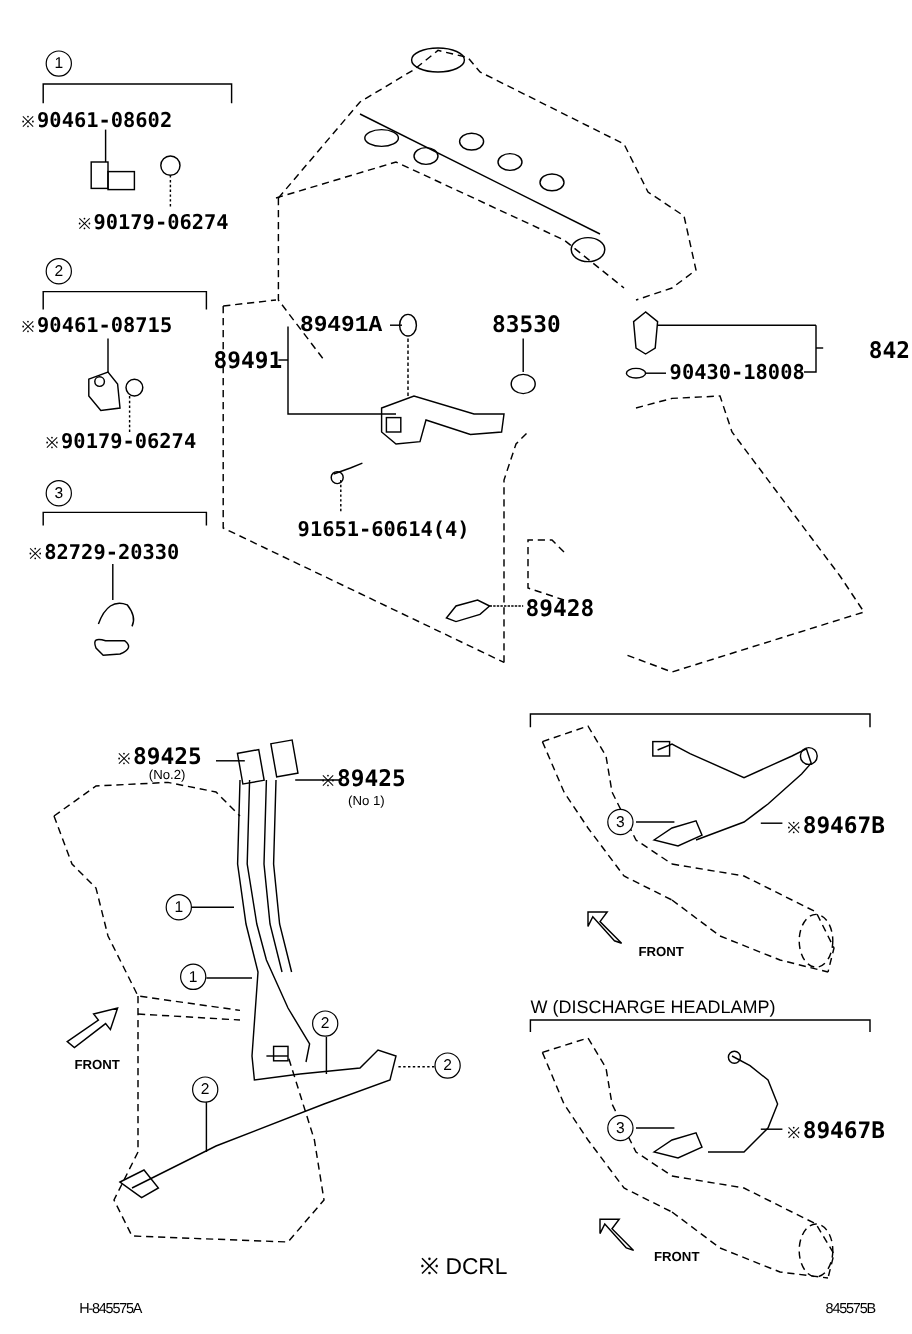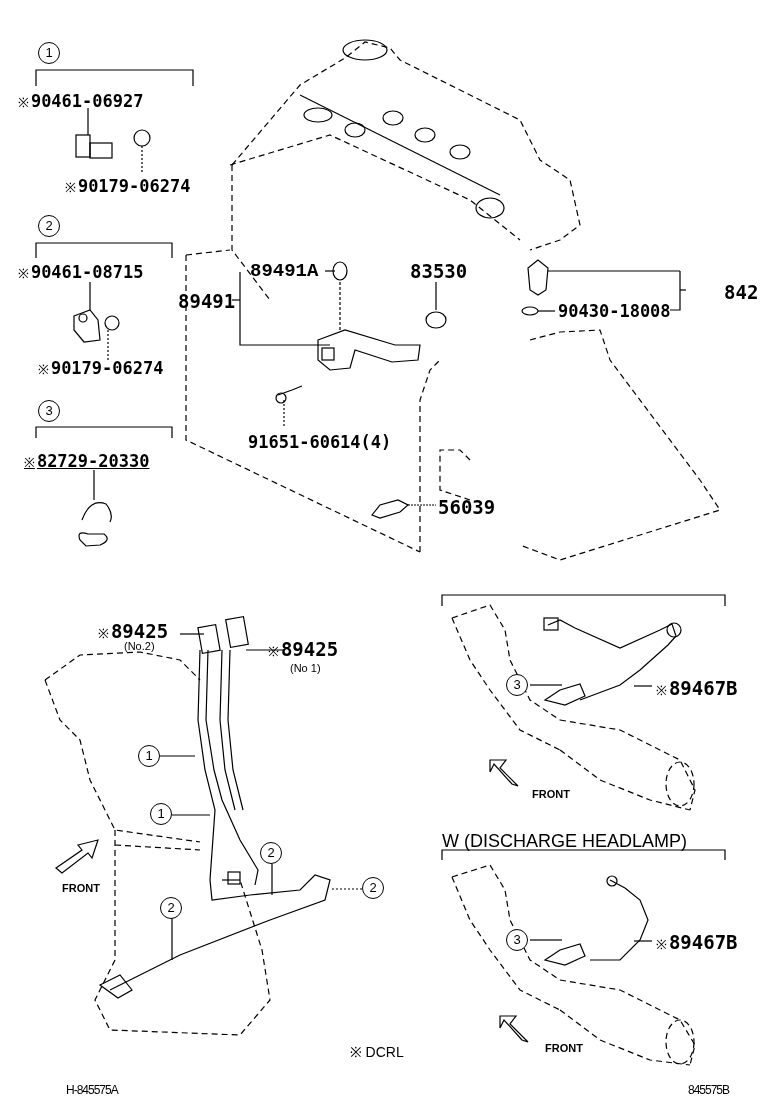--- a/index.html
+++ b/index.html
@@ -3,21 +3,21 @@
 <meta charset="utf-8">
 <style>
   html, body { margin: 0; padding: 0; background: #ffffff; }
   body { width: 760px; height: 1112px; position: relative; overflow: hidden; font-family: "DejaVu Sans Mono", monospace; color: #000; }
   svg.art { position: absolute; left: 0; top: 0; width: 760px; height: 1112px; }
   .lbl { position: absolute; font-family: "DejaVu Sans Mono", monospace; font-weight: bold; font-size: 17px; white-space: nowrap; letter-spacing: 0px; }
   .lbl.big { font-size: 19px; }
   .ref { font-weight: normal; font-size: 13px; margin-right: 2px; }
   .small { position: absolute; font-family: "Liberation Sans", sans-serif; font-size: 11px; white-space: nowrap; }
   .front { position: absolute; font-family: "Liberation Sans", sans-serif; font-weight: bold; font-size: 11px; }
-  .title { position: absolute; font-family: "Liberation Sans", sans-serif; font-size: 18px; white-space: nowrap; }
+  .title { position: absolute; font-family: "Liberation Sans", sans-serif; font-size: 15px; white-space: nowrap; }
   .foot { position: absolute; font-family: "Liberation Sans Narrow", "Liberation Sans", sans-serif; font-size: 12px; letter-spacing: -1px; white-space: nowrap; }
   .circ { position: absolute; width: 20px; height: 20px; border: 1.3px solid #000; border-radius: 50%; font-family: "Liberation Sans", sans-serif; font-size: 13px; line-height: 20px; text-align: center; background: #fff; }
 </style>
 </head>
 <body>
 
 <svg class="art" viewBox="0 0 760 1112" fill="none" stroke="#000" stroke-width="1.2">
 
   <g>
     <path d="M36 86 L36 70 L193 70 L193 86"></path>
@@ -151,37 +151,37 @@
     <path d="M610 880 L625 888 L640 900 L648 920 L640 940 L620 960 L590 960"></path>
     <ellipse cx="612" cy="881" rx="5" ry="5"></ellipse>
     <path d="M545 960 L560 950 L580 944 L585 956 L565 965 Z"></path>
     <line x1="530" y1="940" x2="562" y2="940"></line>
     <line x1="634" y1="941" x2="652" y2="941"></line>
   </g>
   <path d="M522 1040 L504 1020 L500 1028 L500 1016 L516 1016 L510 1024 L528 1042 Z"></path>
 </svg>
 
 <div class="circ" style="left:38px;top:42px;">1</div>
-<div class="lbl" style="left:18px;top:91px;"><span class="ref">※</span><span>90461-06927</span></div>
+<div class="lbl" style="left:18px;top:91px;"><span class="ref">※</span><span>90461-08602</span></div>
 <div class="lbl" style="left:65px;top:176px;"><span class="ref">※</span><span>90179-06274</span></div>
 
 <div class="circ" style="left:38px;top:215px;">2</div>
 <div class="lbl" style="left:18px;top:262px;"><span class="ref">※</span><span>90461-08715</span></div>
 <div class="lbl" style="left:38px;top:358px;"><span class="ref">※</span><span>90179-06274</span></div>
 
 <div class="circ" style="left:38px;top:400px;">3</div>
-<div class="lbl" style="left:24px;top:451px;text-decoration:underline;"><span class="ref">※</span><span>82729-20330</span></div>
+<div class="lbl" style="left:24px;top:451px;"><span class="ref">※</span><span>82729-20330</span></div>
 
 <div class="lbl big" style="left:250px;top:260px;font-family:Liberation Mono, monospace;">89491A</div>
 <div class="lbl big" style="left:178px;top:290px;">89491</div>
 <div class="lbl big" style="left:410px;top:260px;">83530</div>
 <div class="lbl big" style="left:688px;top:281px;margin-left:36px;">84210</div>
 <div class="lbl" style="left:558px;top:301px;">90430-18008</div>
 <div class="lbl" style="left:248px;top:432px;">91651-60614(4)</div>
-<div class="lbl big" style="left:438px;top:496px;">56039</div>
+<div class="lbl big" style="left:438px;top:496px;">89428</div>
 
 <div class="lbl big" style="left:98px;top:620px;"><span class="ref">※</span><span>89425</span></div>
 <div class="small" style="left:124px;top:640px;">(No.2)</div>
 <div class="lbl big" style="left:268px;top:638px;"><span class="ref">※</span><span>89425</span></div>
 <div class="small" style="left:290px;top:662px;">(No 1)</div>
 
 <div class="circ" style="left:138px;top:745px;">1</div>
 <div class="circ" style="left:150px;top:803px;">1</div>
 <div class="circ" style="left:260px;top:842px;">2</div>
 <div class="circ" style="left:362px;top:877px;">2</div>
@@ -190,15 +190,15 @@
 
 <div class="circ" style="left:506px;top:674px;">3</div>
 <div class="lbl big" style="left:656px;top:677px;"><span class="ref">※</span><span>89467B</span></div>
 <div class="front" style="left:532px;top:788px;">FRONT</div>
 
 <div class="title" style="left:442px;top:831px;">W (DISCHARGE HEADLAMP)</div>
 <div class="circ" style="left:506px;top:929px;">3</div>
 <div class="lbl big" style="left:656px;top:931px;"><span class="ref">※</span><span>89467B</span></div>
 <div class="front" style="left:545px;top:1042px;">FRONT</div>
 
-<div class="small" style="left:350px;top:1042px;font-size:14px;"><span>※</span> <span>DCRL</span></div>
+<div class="small" style="left:350px;top:1042px;font-size:19px;"><span>※</span> <span>DCRL</span></div>
 <div class="foot" style="left:26px;top:1083px;margin-left:40px;">H-845575A</div>
 <div class="foot" style="left:688px;top:1083px;">845575B</div>
 
 </body></html>

